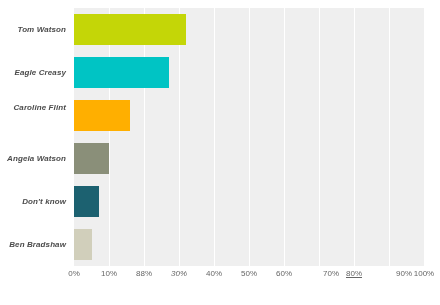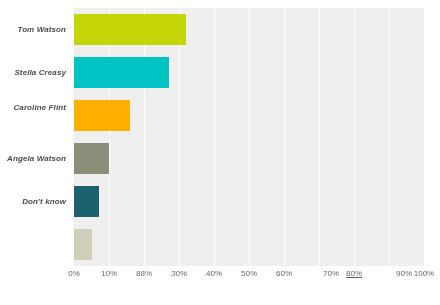--- a/index.html
+++ b/index.html
@@ -139,24 +139,25 @@
           <div class="bar" title="Don't know 7%" style="width: 24.5px; background: rgb(28, 97, 112);"></div>
         </div>
         <div class="bar-row" style="top: 221px; height: 31px;">
           <div class="bar" title="Ben Bradshaw 5%" style="width: 17.5px; background: rgb(209, 207, 187);"></div>
         </div>
       </div>
   </div>
 
   <div class="cat-labels">
       <div class="cat-label" style="top: 16.5px;">Tom Watson</div>
-      <div class="cat-label" style="top: 59.5px;">Stella Creasy</div>
+      <div class="cat-label" style="top: 59.5px;">Eagle Creasy</div>
       <div class="cat-label" style="top: 95px;">Caroline Flint</div>
       <div class="cat-label" style="top: 145.5px;">Angela Watson</div>
       <div class="cat-label" style="top: 188.5px;">Don't know</div>
+      <div class="cat-label" style="top: 231.5px;">Ben Bradshaw</div>
     </div>
 
   <div class="x-axis">
       <div class="x-tick" style="left: 0px;">0%</div>
       <div class="x-tick" style="left: 35px;">10%</div>
       <div class="x-tick" style="left: 70px;">88%</div>
       <div class="x-tick" style="left: 105px; font-style: italic;">30%</div>
       <div class="x-tick" style="left: 140px;">40%</div>
       <div class="x-tick" style="left: 175px;">50%</div>
       <div class="x-tick" style="left: 210px;">60%</div>

